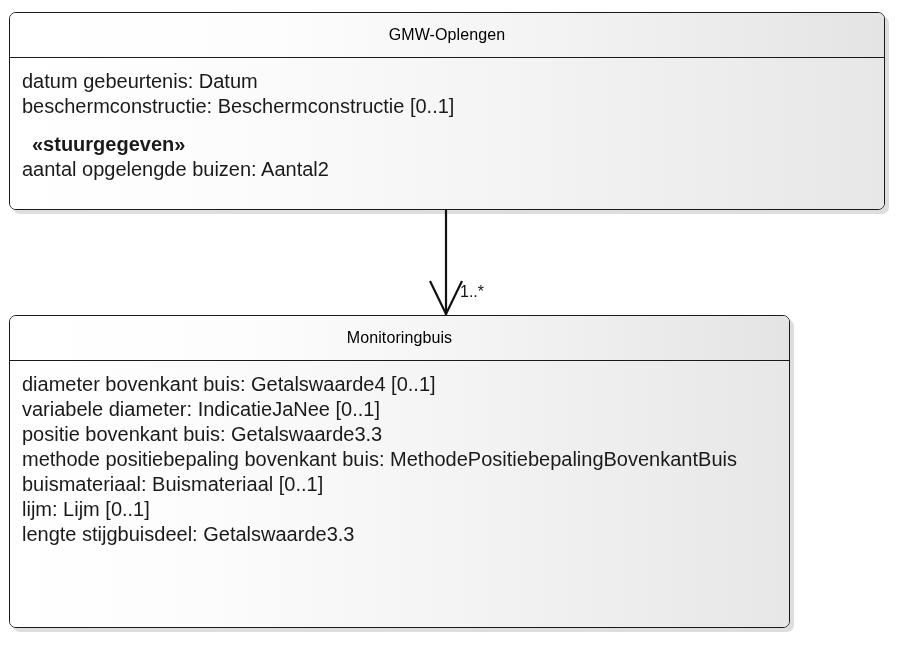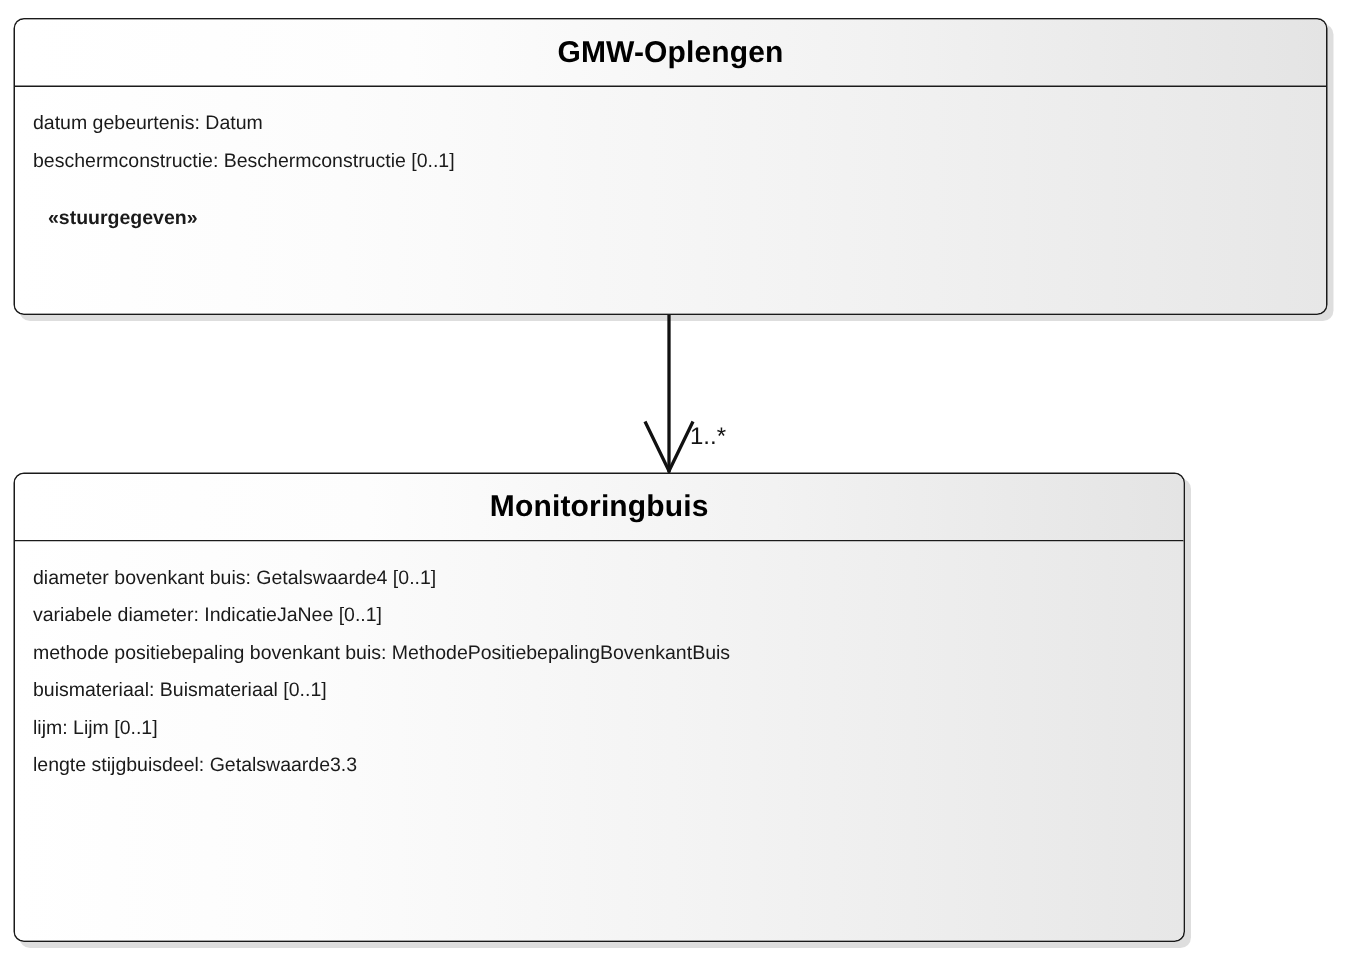--- a/index.html
+++ b/index.html
@@ -38,37 +38,37 @@
     box-sizing: border-box;
     width: 100%;
     background: linear-gradient(to right, #ffffff 0%, #fdfdfd 30%, #f2f2f2 65%, #e4e4e4 100%);
     border-bottom: 1.6px solid #1a1a1a;
     display: flex;
     align-items: center;
     justify-content: center;
   }
 
   .uml-title {
-    font-size: 20px;
-    font-weight: bold;
+    font-size: 16px;
+    font-weight: normal;
     color: #000000;
     letter-spacing: 0.1px;
     text-align: center;
     line-height: 1;
   }
 
   .uml-body {
     box-sizing: border-box;
     width: 100%;
     background: linear-gradient(to right, #ffffff 0%, #fcfcfc 25%, #f3f3f3 60%, #e7e7e7 100%);
     padding: 11px 0 10px 0;
   }
 
   .attr-row {
-    font-size: 13px;
+    font-size: 20px;
     color: #1a1a1a;
     line-height: 25px;
     white-space: nowrap;
     padding-left: 12px;
   }
   .attr-row.spacer-above {
     margin-top: 13px;
   }
   .attr-row.stereotype {
     padding-left: 22px;
@@ -100,20 +100,21 @@
   <div class="uml-class" id="class-gmw-oplengen" style="left:9px; top:12px; width:876px; height:198px;">
 
     <div class="uml-header" style="height:45px;">
       <span class="uml-title">GMW-Oplengen</span>
     </div>
 
     <div class="uml-body" style="height:151px;">
       <div class="attr-row">datum gebeurtenis: Datum</div>
       <div class="attr-row">beschermconstructie: Beschermconstructie [0..1]</div>
       <div class="attr-row stereotype spacer-above">«stuurgegeven»</div>
+      <div class="attr-row">aantal opgelengde buizen: Aantal2</div>
     </div>
   </div>
 
   <svg class="connector" viewBox="0 0 900 649" width="900" height="649">
 
     <line x1="446" y1="210" x2="446" y2="315" stroke="#111111" stroke-width="2.2"></line>
 
     <polyline points="430,281 446,314 462,281" fill="none" stroke="#111111" stroke-width="2.2" stroke-linecap="butt" stroke-linejoin="miter"></polyline>
   </svg>
 
@@ -121,20 +122,21 @@
 
   <div class="uml-class" id="class-monitoringbuis" style="left:9px; top:315px; width:781px; height:313px;">
 
     <div class="uml-header" style="height:45px;">
       <span class="uml-title">Monitoringbuis</span>
     </div>
 
     <div class="uml-body" style="height:266px;">
       <div class="attr-row">diameter bovenkant buis: Getalswaarde4 [0..1]</div>
       <div class="attr-row">variabele diameter: IndicatieJaNee [0..1]</div>
+      <div class="attr-row">positie bovenkant buis: Getalswaarde3.3</div>
       <div class="attr-row">methode positiebepaling bovenkant buis: MethodePositiebepalingBovenkantBuis</div>
       <div class="attr-row">buismateriaal: Buismateriaal [0..1]</div>
       <div class="attr-row">lijm: Lijm [0..1]</div>
       <div class="attr-row">lengte stijgbuisdeel: Getalswaarde3.3</div>
     </div>
   </div>
 
 </div>
 
 </body></html>

